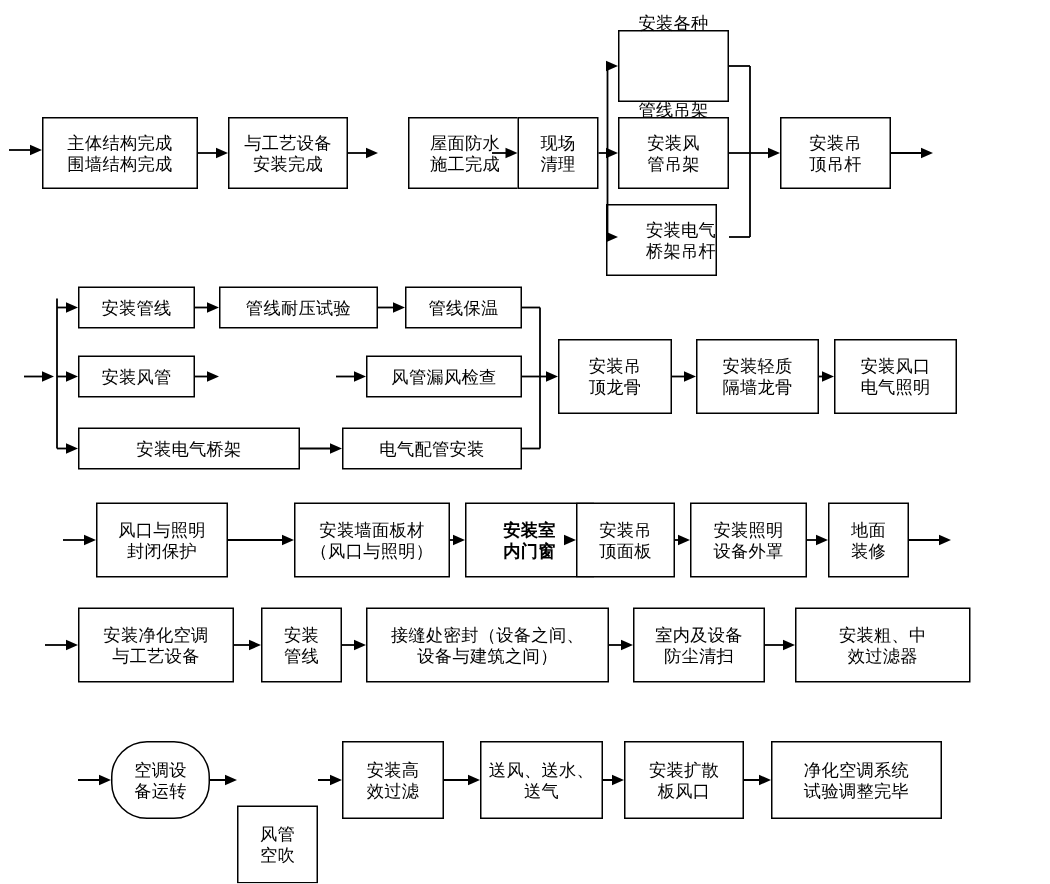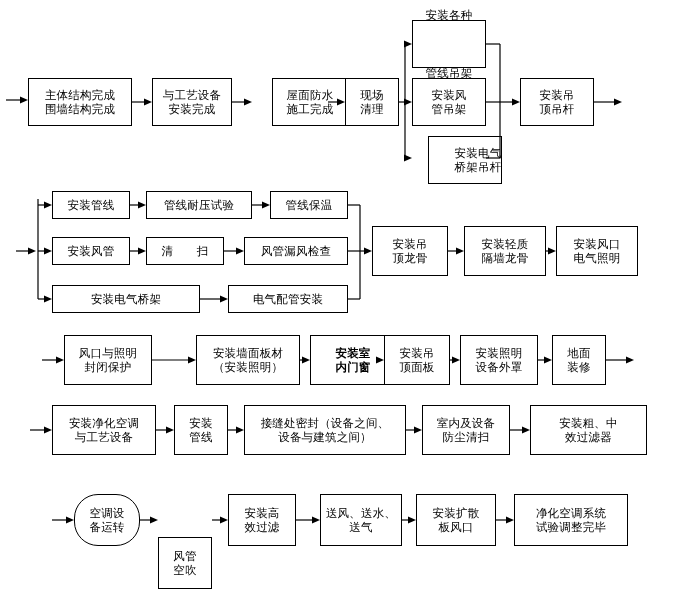--- a/index.html
+++ b/index.html
@@ -67,21 +67,21 @@
     <span class="ln">清理</span>
   </div>
   <div class="node" style="left:412px; top:20px; width:74px; height:48px;gap:44px;">
     <span class="ln">安装各种</span>
     <span class="ln">管线吊架</span>
   </div>
   <div class="node" style="left:412px; top:78px; width:74px; height:48px;">
     <span class="ln">安装风</span>
     <span class="ln">管吊架</span>
   </div>
-  <div class="node" style="left:428px; top:136px; width:74px; height:48px;padding-left:28px;">
+  <div class="node" style="left:404px; top:136px; width:74px; height:48px;padding-left:28px;">
     <span class="ln">安装电气</span>
     <span class="ln">桥架吊杆</span>
   </div>
   <div class="node" style="left:520px; top:78px; width:74px; height:48px;">
     <span class="ln">安装吊</span>
     <span class="ln">顶吊杆</span>
   </div>
 
   <div class="arrow" style="left:6px; top:94px;">
     <svg width="22" height="12">
@@ -141,23 +141,20 @@
   </div>
   <div class="node" style="left:146px; top:191px; width:106px; height:28px;">
     <span class="ln">管线耐压试验</span>
   </div>
   <div class="node" style="left:270px; top:191px; width:78px; height:28px;">
     <span class="ln">管线保温</span>
   </div>
 
   <div class="node" style="left:52px; top:237px; width:78px; height:28px;">
     <span class="ln">安装风管</span>
-  </div>
-  <div class="node" style="left:146px; top:237px; width:78px; height:28px;">
-    <span class="ln">清　　扫</span>
   </div>
   <div class="node" style="left:244px; top:237px; width:104px; height:28px;">
     <span class="ln">风管漏风检查</span>
   </div>
 
   <div class="node" style="left:52px; top:285px; width:148px; height:28px;">
     <span class="ln">安装电气桥架</span>
   </div>
   <div class="node" style="left:228px; top:285px; width:120px; height:28px;">
     <span class="ln">电气配管安装</span>
@@ -248,21 +245,21 @@
         <path d="M10 6 L2 2.5 L2 9.5 Z" fill="#000"></path>
       </svg>
   </div>
 
   <div class="node" style="left:64px; top:335px; width:88px; height:50px;">
     <span class="ln">风口与照明</span>
     <span class="ln">封闭保护</span>
   </div>
   <div class="node" style="left:196px; top:335px; width:104px; height:50px;">
     <span class="ln">安装墙面板材</span>
-    <span class="ln">（安装照明）</span>
+    <span class="ln">（风口与照明）</span>
   </div>
   <div class="node" style="left:310px; top:335px; width:86px; height:50px;font-weight:bold;">
     <span class="ln">安装室</span>
     <span class="ln">内门窗</span>
   </div>
   <div class="node" style="left:384px; top:335px; width:66px; height:50px;">
     <span class="ln">安装吊</span>
     <span class="ln">顶面板</span>
   </div>
   <div class="node" style="left:460px; top:335px; width:78px; height:50px;">

